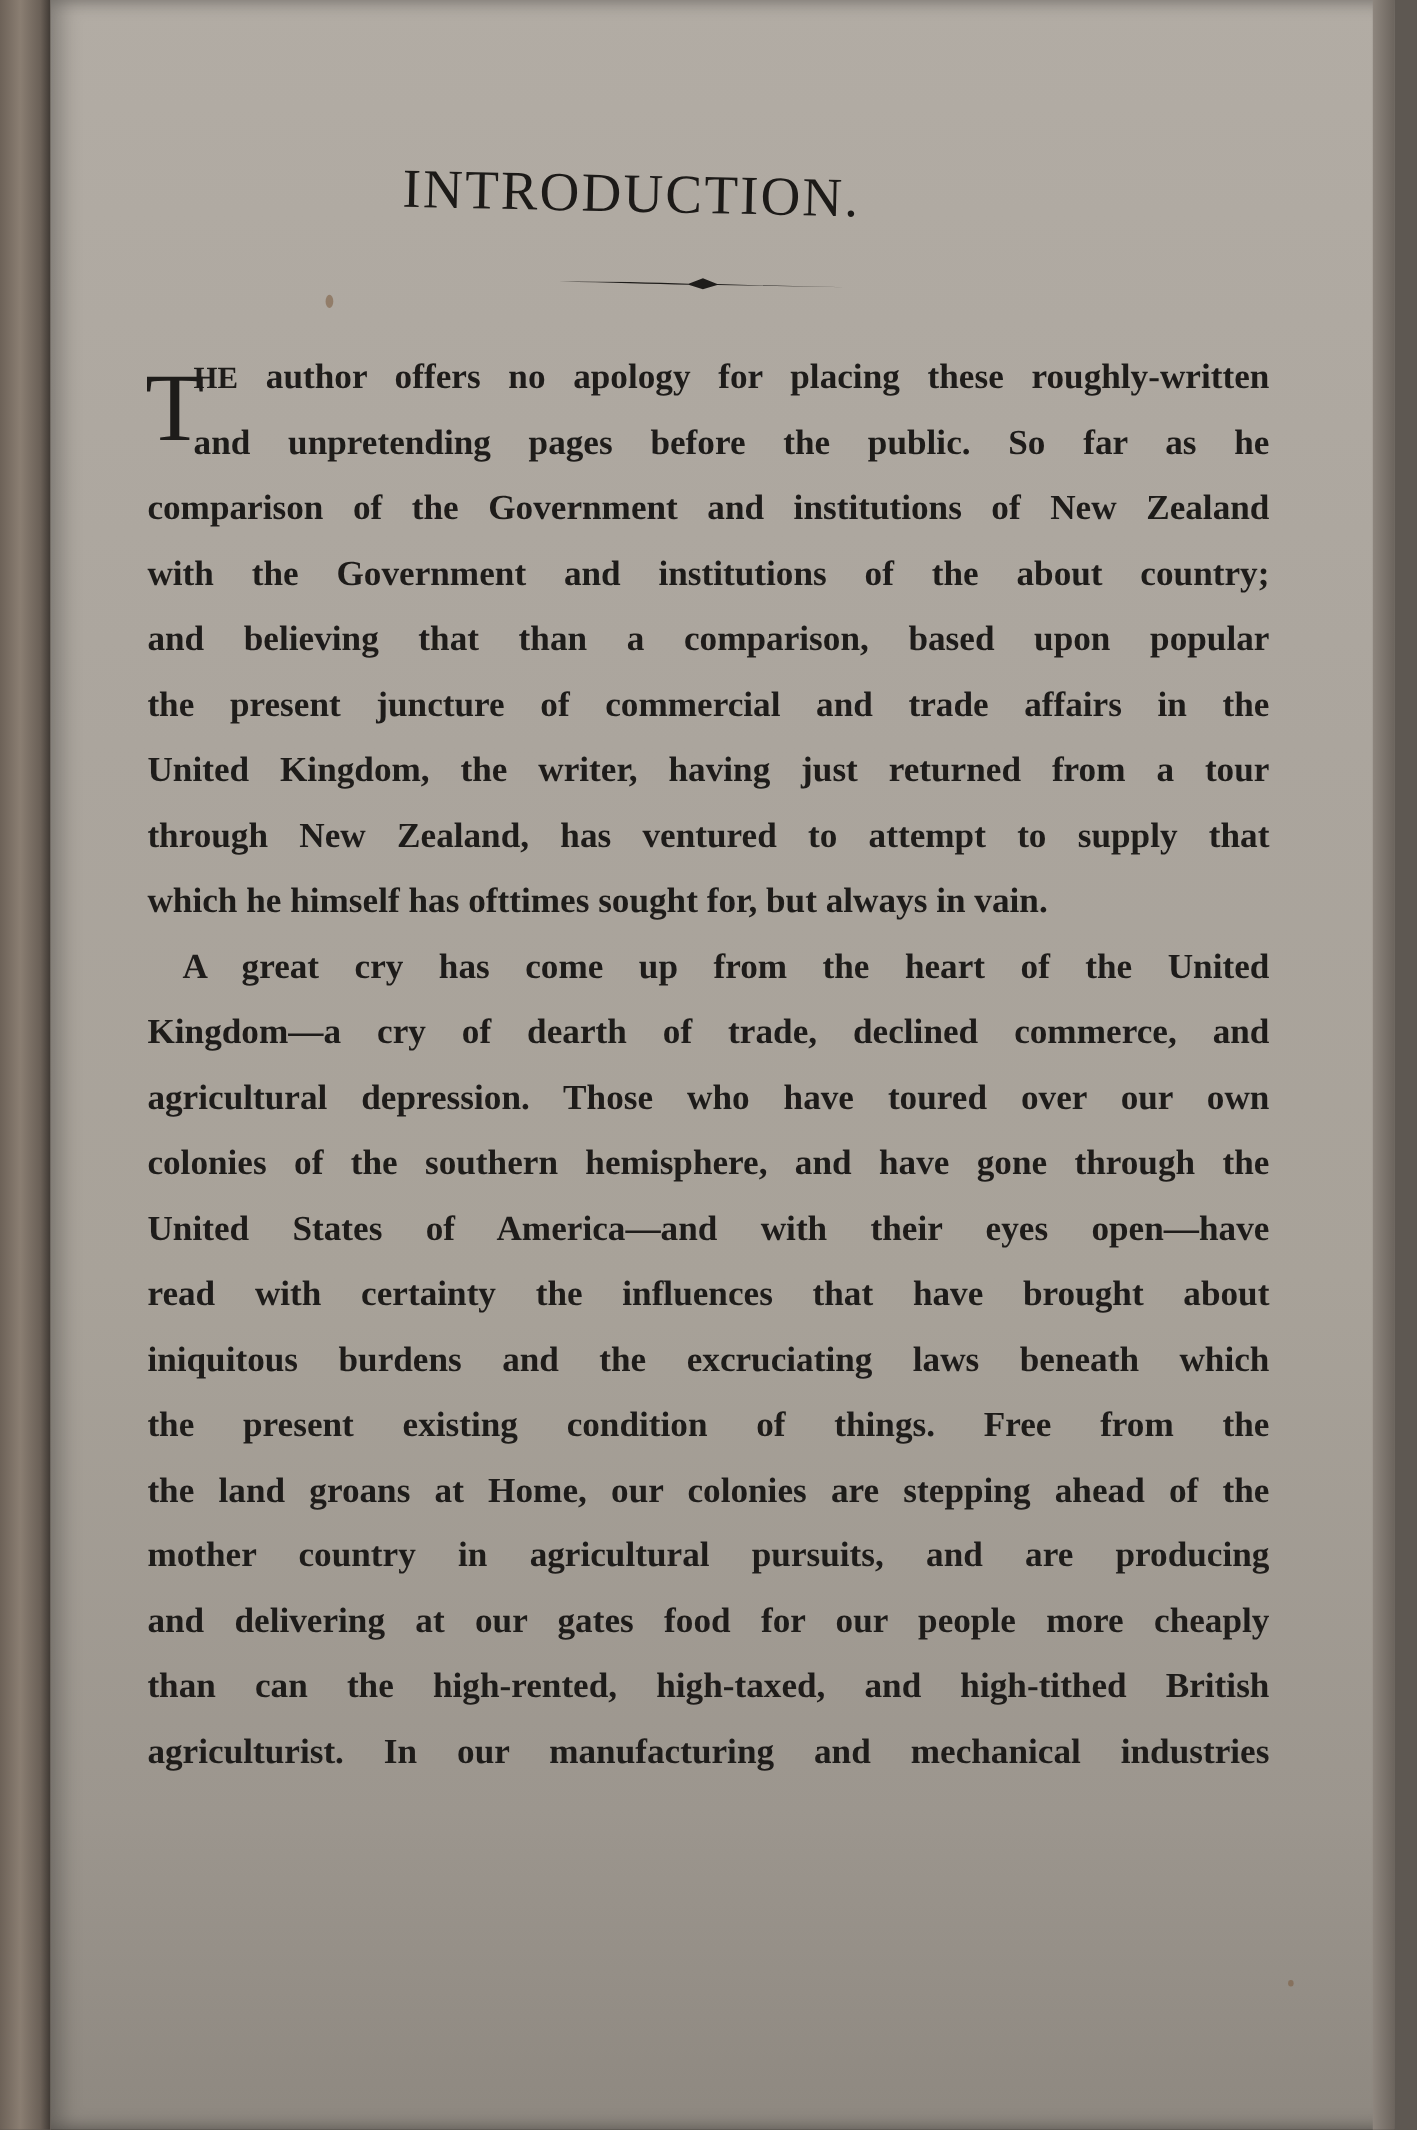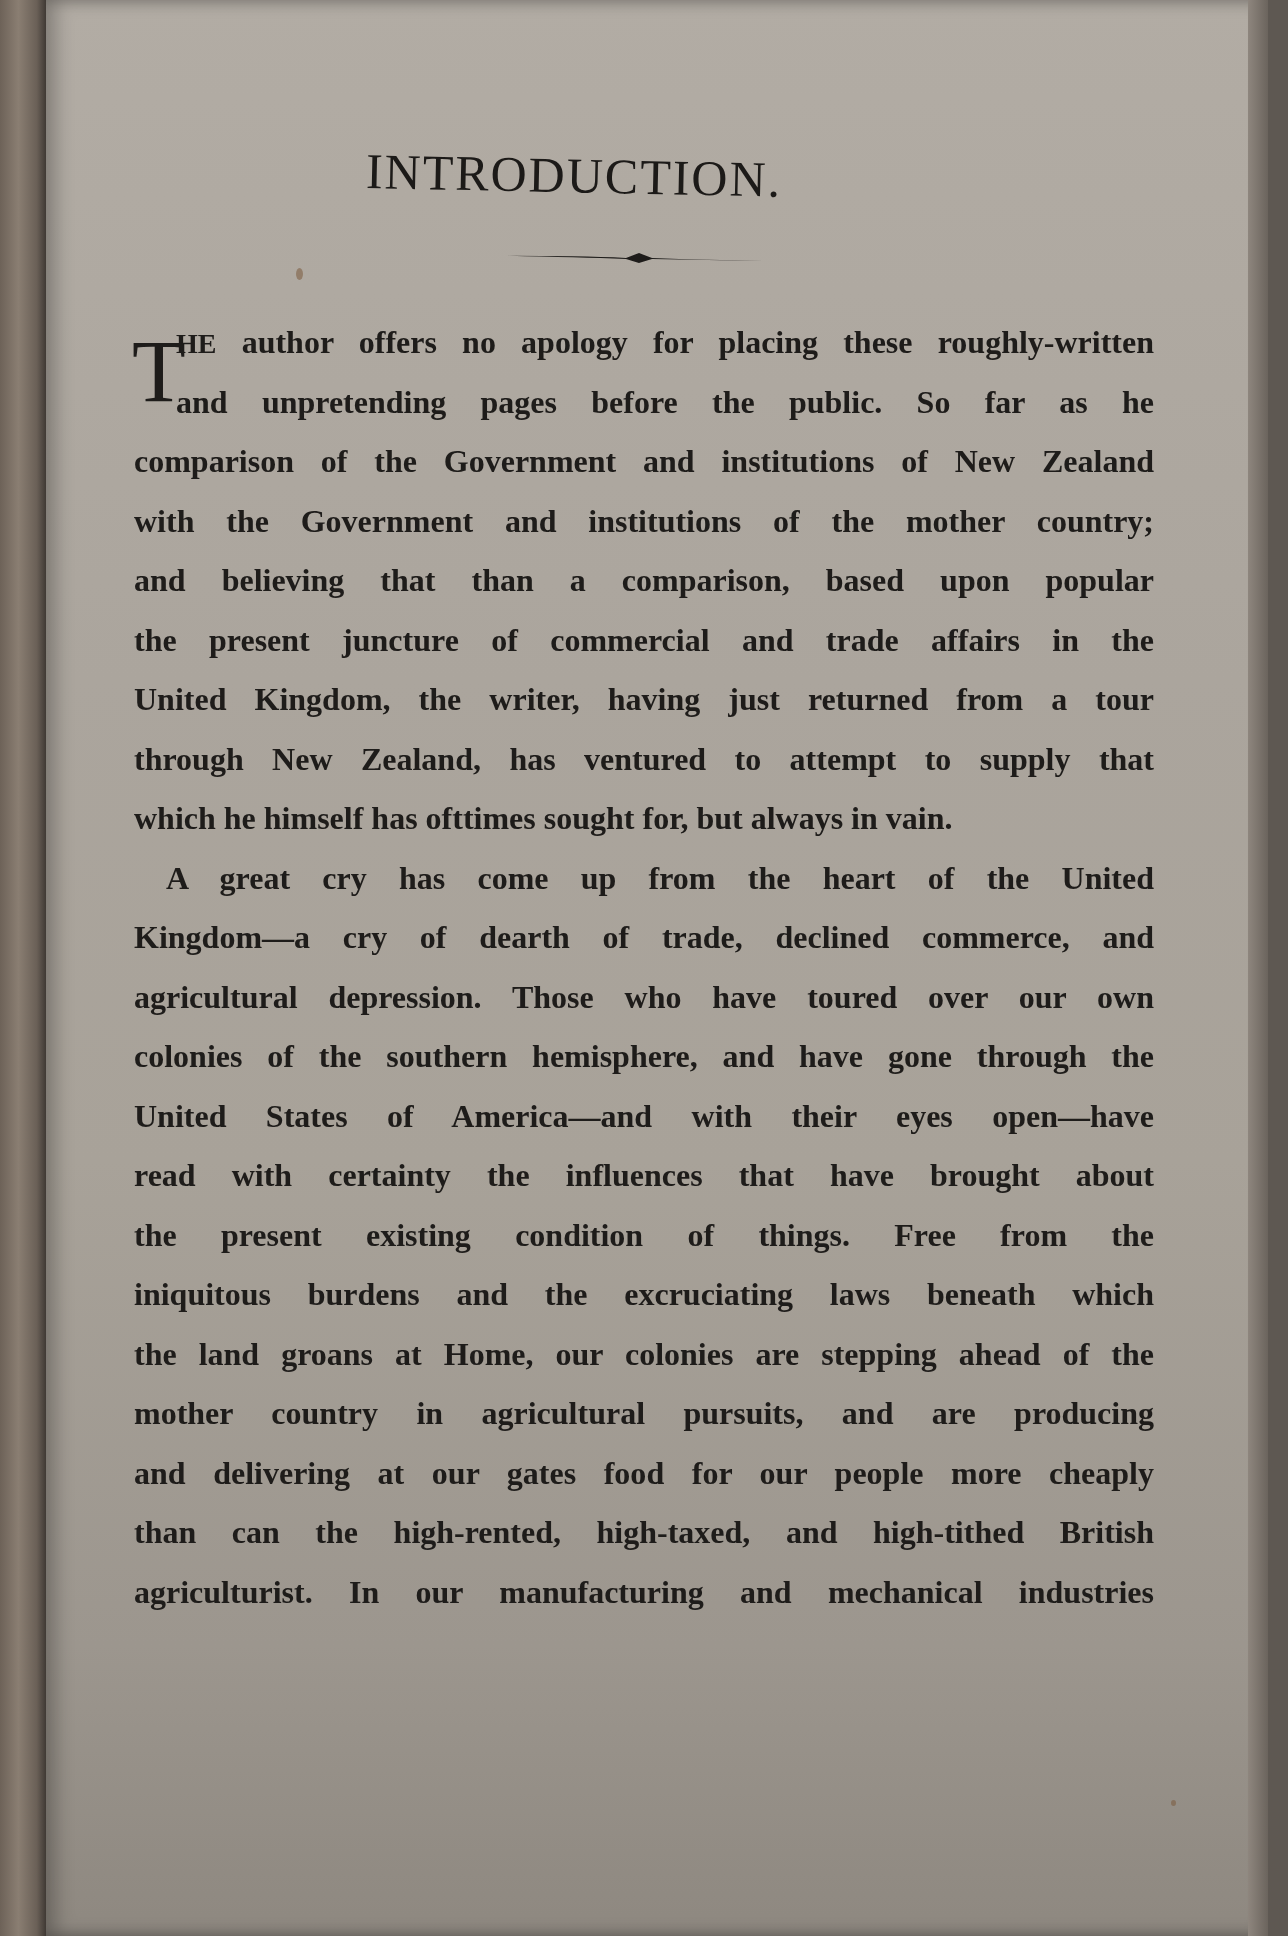--- a/index.html
+++ b/index.html
@@ -69,33 +69,33 @@
     <path d="M0 5 Q70 4.5 118 6 L131 1 L144 6 Q200 7.5 262 8 L144 7 L131 11 L118 7 Q70 6 0 5 Z" fill="#1e1c1a"></path>
   </svg>
 
   <div class="body-text">
     <div class="dropcap">T</div>
     <div class="first-lines">
       <div class="line"><span class="smallcaps">HE</span><span> author offers no apology for placing these roughly-written</span></div>
       <div class="line">and unpretending pages before the public.  So far as he</div>
     </div>
     <div class="line">comparison of the Government and institutions of New Zealand</div>
-    <div class="line">with the Government and institutions of the mother country;</div>
+    <div class="line">with the Government and institutions of the about country;</div>
     <div class="line">and believing that than a comparison, based upon popular</div>
     <div class="line">the present juncture of commercial and trade affairs in the</div>
     <div class="line">United Kingdom, the writer, having just returned from a tour</div>
     <div class="line">through New Zealand, has ventured to attempt to supply that</div>
     <div class="line last">which he himself has ofttimes sought for, but always in vain.</div>
     <div class="line indent">A great cry has come up from the heart of the United</div>
     <div class="line">Kingdom—a cry of dearth of trade, declined commerce, and</div>
     <div class="line">agricultural depression.  Those who have toured over our own</div>
     <div class="line">colonies of the southern hemisphere, and have gone through the</div>
     <div class="line">United States of America—and with their eyes open—have</div>
     <div class="line">read with certainty the influences that have brought about</div>
+    <div class="line">iniquitous burdens and the excruciating laws beneath which</div>
     <div class="line">the present existing condition of things.  Free from the</div>
-    <div class="line">iniquitous burdens and the excruciating laws beneath which</div>
     <div class="line">the land groans at Home, our colonies are stepping ahead of the</div>
     <div class="line">mother country in agricultural pursuits, and are producing</div>
     <div class="line">and delivering at our gates food for our people more cheaply</div>
     <div class="line">than can the high-rented, high-taxed, and high-tithed British</div>
     <div class="line">agriculturist.  In our manufacturing and mechanical industries</div>
   </div>
 </div>
 
 </body></html>

